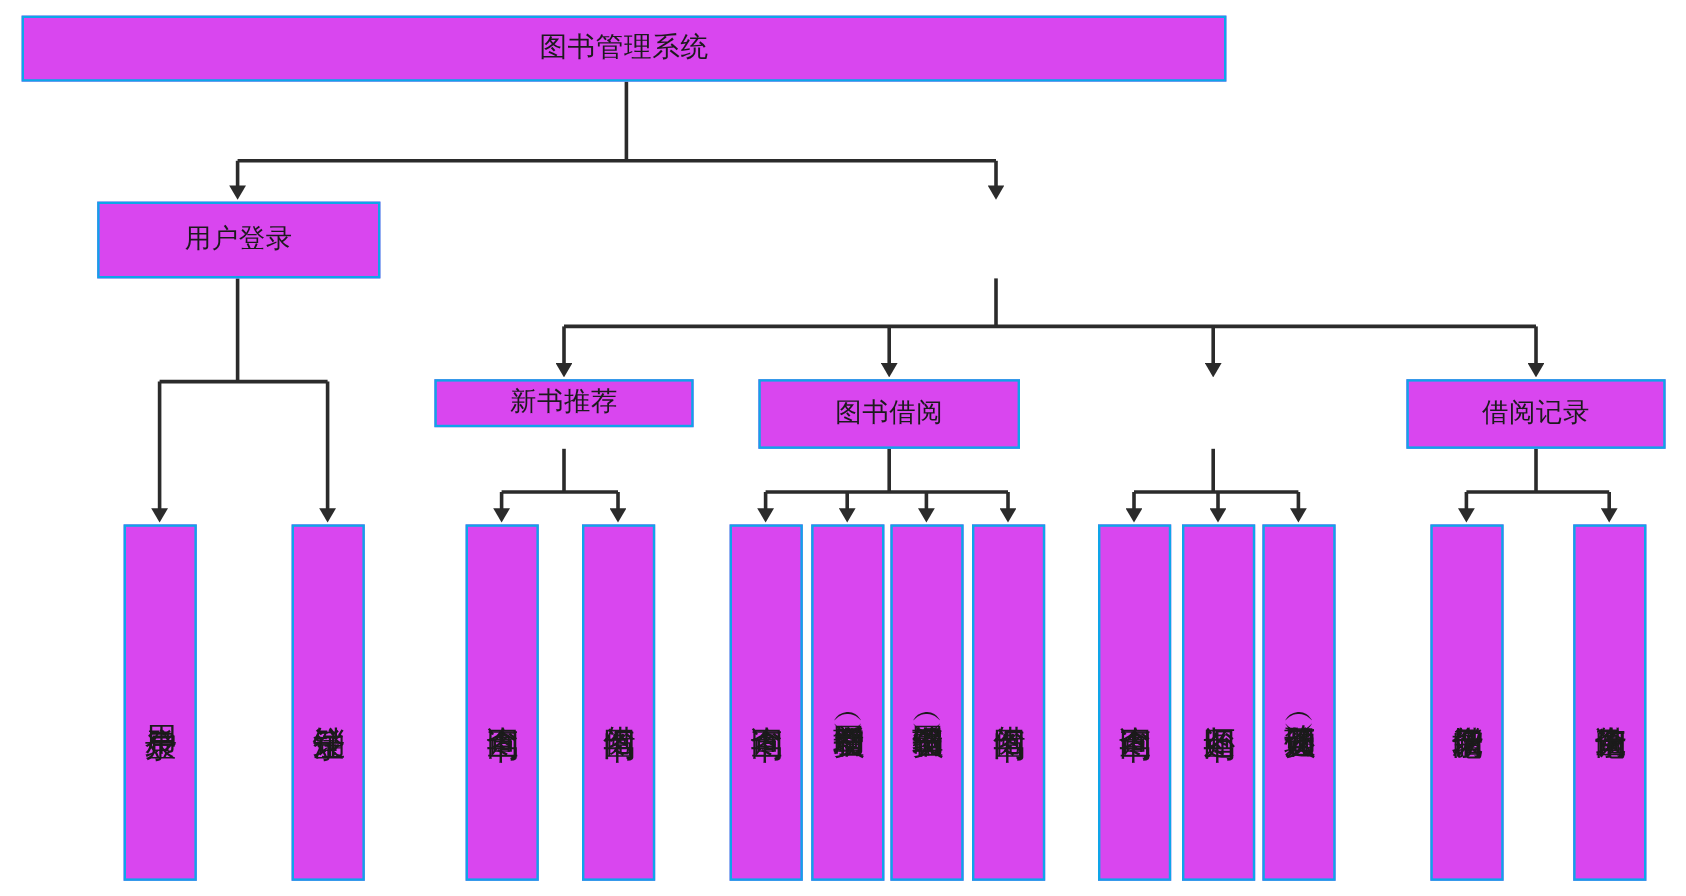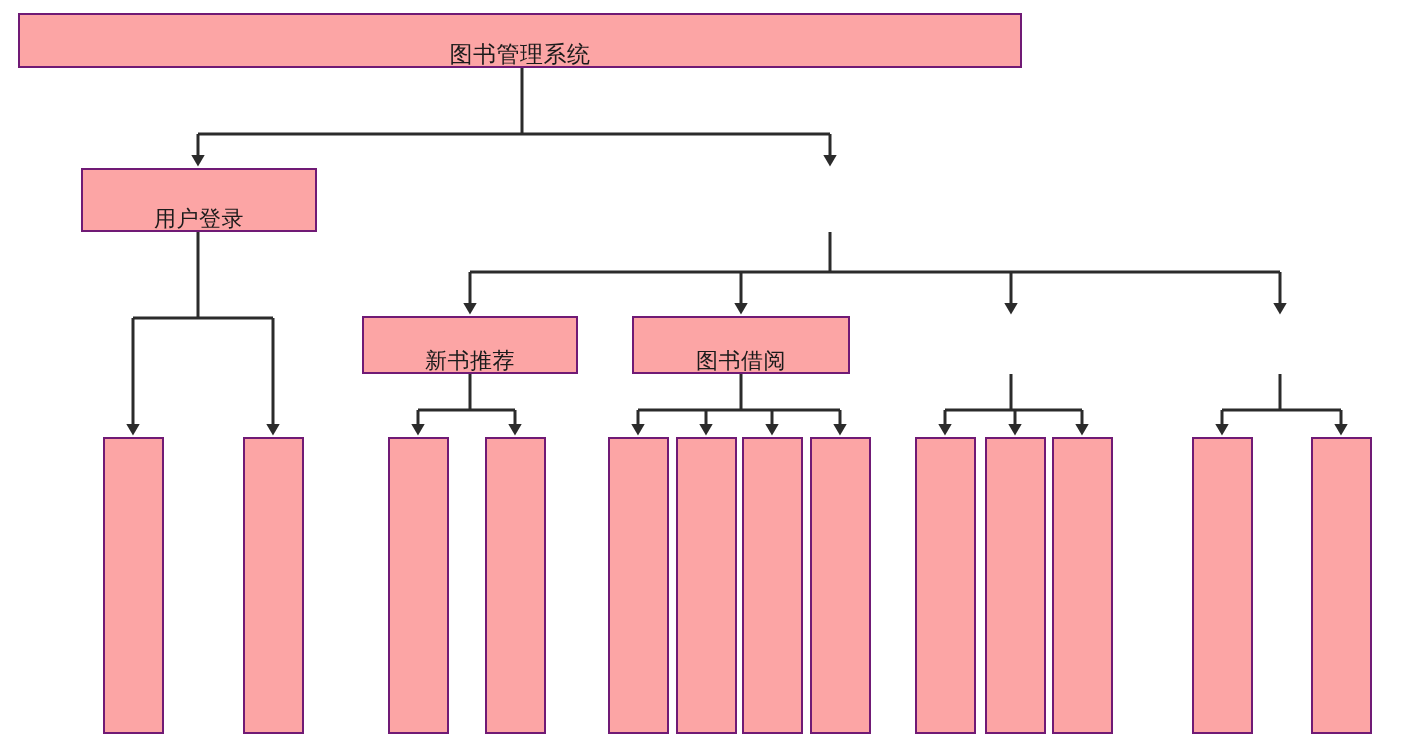--- a/index.html
+++ b/index.html
@@ -21,24 +21,24 @@
   #diagram-svg {
     position: absolute;
     left: 0;
     top: 0;
     width: 1405px;
     height: 747px;
   }
   .node-box {
     position: absolute;
     box-sizing: border-box;
-    background: #fca5a5;
-    border: 2px solid #701a75;
+    background: #d946ef;
+    border: 2px solid #0ea5e9;
     display: flex;
-    align-items: flex-end;
+    align-items: center;
     justify-content: center;
     overflow: hidden;
   }
   .node-label {
     color: #1b1b1b;
     text-align: center;
     line-height: 1.05;
     white-space: nowrap;
     letter-spacing: 0.5px;
   }
@@ -121,25 +121,28 @@
   </svg>
 
   <div class="node-box lvl-root" style="left:18px; top:13px; width:1004px; height:55px;">
     <span class="node-label">图书管理系统</span>
   </div>
 
   <div class="node-box lvl-2" style="left:81px; top:168px; width:236px; height:64px;">
     <span class="node-label">用户登录</span>
   </div>
 
-  <div class="node-box lvl-3" style="left:362px; top:316px; width:216px; height:58px;">
+  <div class="node-box lvl-3" style="left:362px; top:316px; width:216px; height:40px;">
     <span class="node-label">新书推荐</span>
   </div>
   <div class="node-box lvl-3" style="left:632px; top:316px; width:218px; height:58px;">
     <span class="node-label">图书借阅</span>
+  </div>
+  <div class="node-box lvl-3" style="left:1172px; top:316px; width:216px; height:58px;">
+    <span class="node-label">借阅记录</span>
   </div>
 
   <div class="node-box leaf" style="left:103px; top:437px; width:61px; height:297px;">
     <span class="node-label">用户登录</span>
   </div>
   <div class="node-box leaf" style="left:243px; top:437px; width:61px; height:297px;">
     <span class="node-label">注销登录</span>
   </div>
 
   <div class="node-box leaf" style="left:388px; top:437px; width:61px; height:297px;">

